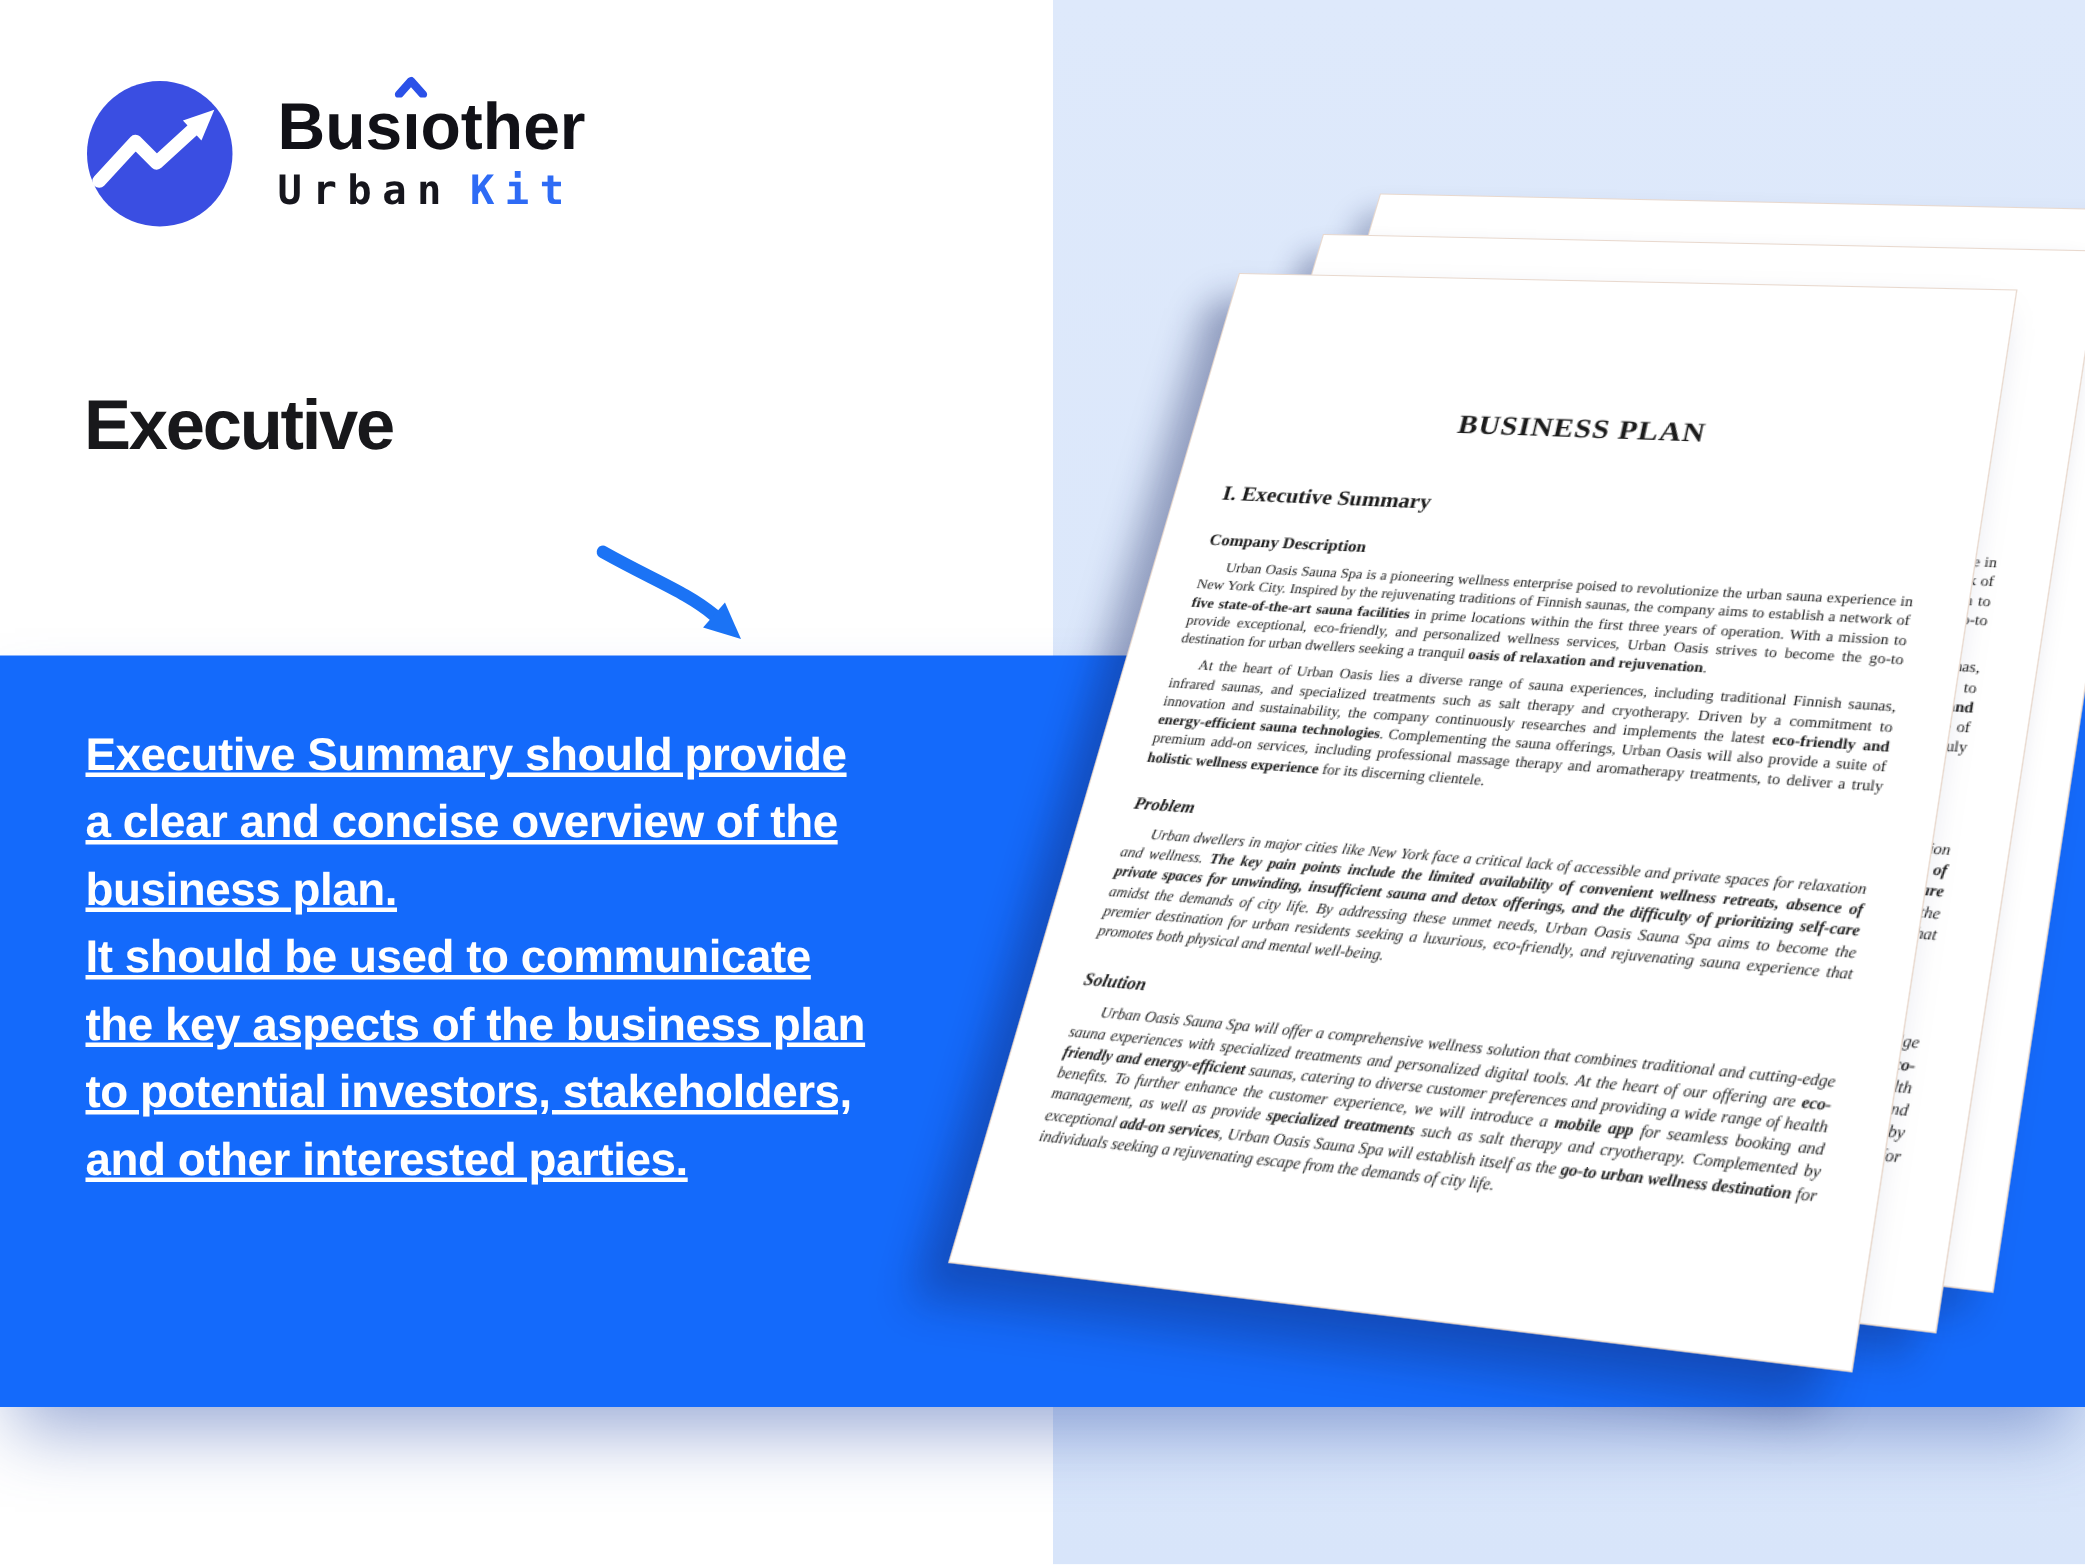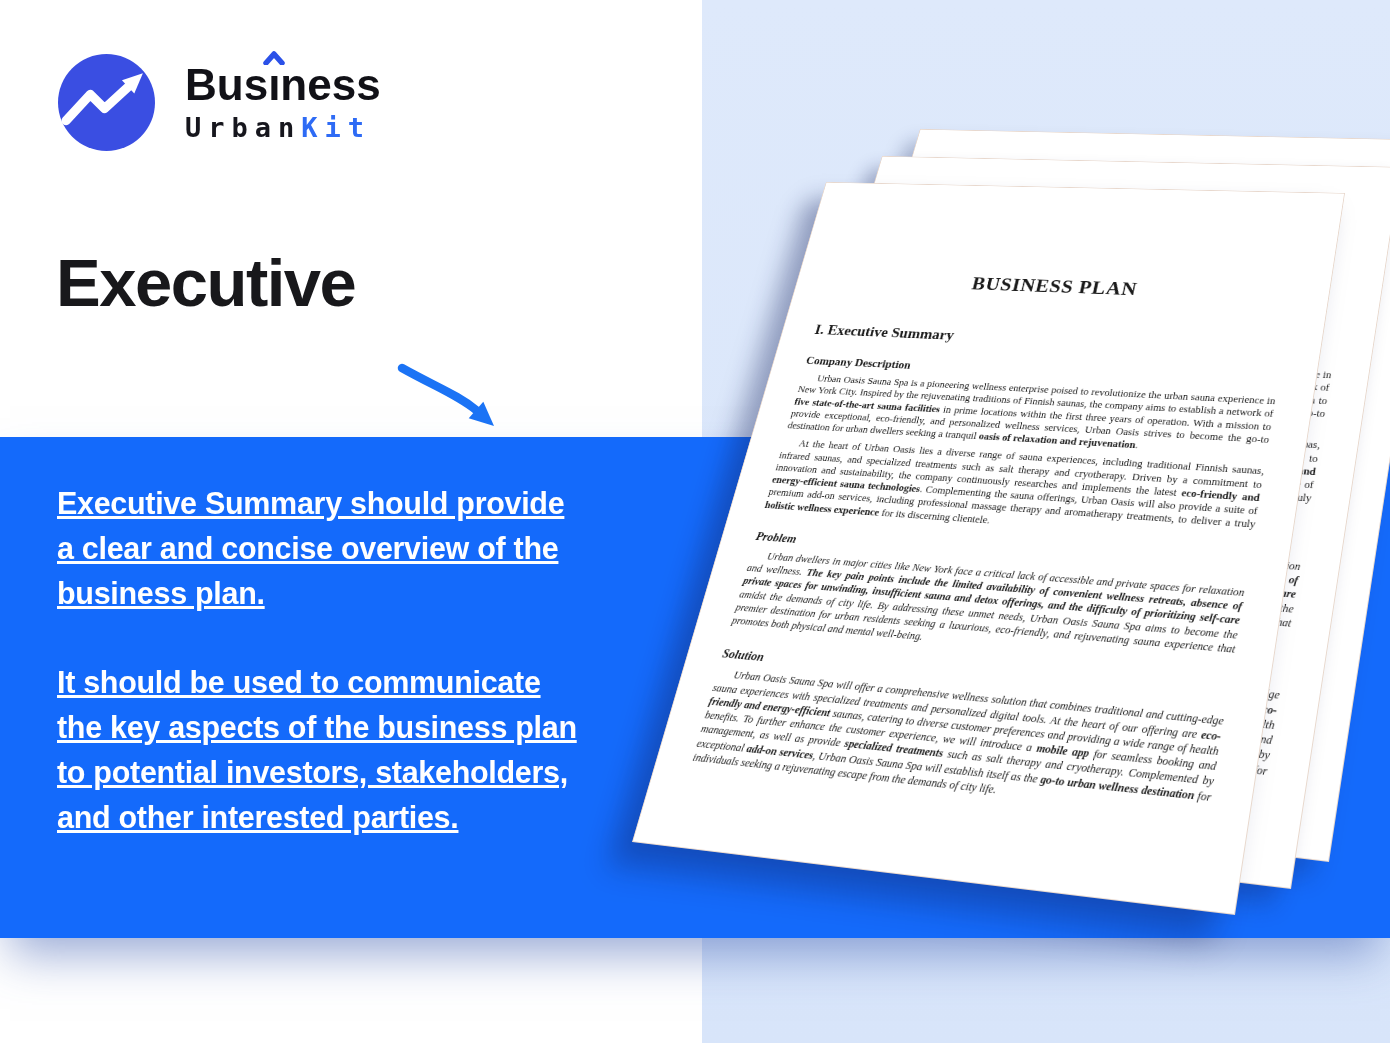--- a/index.html
+++ b/index.html
@@ -10,21 +10,21 @@
   .panel-right{position:absolute;left:702px;top:0;width:688px;height:100%;
                background:linear-gradient(180deg,var(--panel-light-blue,#dee9fb),#d8e5fa);}
 
   
   .blue-box{position:absolute;left:0;top:437px;width:100%;height:501px;
             background:var(--accent-blue,#146afb);
             box-shadow:0 26px 45px -10px rgba(70,100,180,0.55);}
   .blue-box .inner{padding:44px 0 0 57px;width:600px;}
   .blue-box p{margin:0;font-weight:700;font-size:30.5px;line-height:45px;color:#ffffff;
               letter-spacing:-0.3px;white-space:pre-line;text-decoration:underline;}
-  .blue-box p + p{margin-top:44px;}
+  .blue-box p + p{}
 
   
   .papers{position:absolute;inset:0;}
   .page{position:absolute;left:0;top:0;width:670px;height:860px;background:#ffffff;
         transform-origin:0 0;box-sizing:border-box;overflow:hidden;
         border:1px solid rgba(205,168,145,0.45);}
   .page.p1{transform:matrix3d(0.6331,-0.0039,0,-0.00010522,-0.33741,0.61847,0,-0.00017693,0,0,1,0,826,182,0,1);
            box-shadow:-20px 26px 32px rgba(15,30,90,0.38);}
   .page.p2{transform:translate(56px,-26px) matrix3d(0.6331,-0.0039,0,-0.00010522,-0.33741,0.61847,0,-0.00017693,0,0,1,0,826,182,0,1);
            box-shadow:-14px 18px 24px rgba(15,30,90,0.30);}
@@ -42,24 +42,24 @@
 
   
   .logo{position:absolute;left:58px;top:54px;display:flex;align-items:center;gap:30px;}
   .logo-mark{width:97px;height:97px;border-radius:50%;background:var(--logo-circle-blue,#3a4ee2);
              display:flex;align-items:center;justify-content:center;}
   .logo-line1{font-weight:800;font-size:44px;line-height:1;color:#111117;letter-spacing:0;}
   .i-wrap{position:relative;display:inline-block;}
   .caret{position:absolute;left:-6px;top:-12px;}
   .logo-line2{font-family:"DejaVu Sans Mono","Liberation Mono",monospace;font-weight:700;
               font-size:27px;letter-spacing:7px;margin-top:5px;color:#16161d;}
-  .logo-line2 .kit{color:var(--logo-kit-blue,#2e6bf5);}
+  .logo-line2 .kit{color:var(--logo-kit-blue,#2e6bf5);margin-left:12px;}
 
   
-  .headline{position:absolute;left:56px;top:243px;margin:0;font-weight:800;font-size:67px;
+  .headline{position:absolute;left:56px;top:243px;margin:0;font-weight:800;font-size:47px;
             line-height:79px;letter-spacing:-1.5px;}
   .hl1{display:block;color:var(--headline-black,#18181b);}
   .hl2{display:block;color:var(--headline-blue,#1b73f5);}
   .arrow{position:absolute;left:396px;top:356px;}
 </style>
 </head>
 <body>
 
 <div class="canvas">
 
@@ -128,21 +128,21 @@
   <div class="logo">
     <div class="logo-mark">
       <svg width="97" height="97" viewBox="0 0 96 96">
         <path d="M8 66 L32 40 L46 54 L70 32" stroke="#ffffff" stroke-width="9" fill="none" stroke-linecap="round" stroke-linejoin="round"></path>
         <polygon points="84,19 75.5,39.2 63.3,26" fill="#ffffff"></polygon>
       </svg>
     </div>
     <div class="logo-text">
       <div class="logo-line1"><span>Bus</span><span class="i-wrap"><span>ı</span><svg class="caret" width="24" height="14" viewBox="0 0 24 14">
               <path d="M4 12 L12 3 L20 12" stroke="#2b51e8" stroke-width="5.5" fill="none" stroke-linecap="round" stroke-linejoin="round"></path>
-            </svg></span><span>ness</span></div>
+            </svg></span><span>other</span></div>
       <div class="logo-line2"><span class="idea">Urban</span><span class="kit">Kit</span></div>
     </div>
   </div>
 
   <h1 class="headline">
     <span class="hl1">Executive</span>
   </h1>
 
   <svg class="arrow" width="112" height="80" viewBox="0 0 112 80">
     <path d="M6 12 C40 31 62 39 80 54" stroke="var(--headline-blue,#1b73f5)" stroke-width="8.5" fill="none" stroke-linecap="round"></path>

